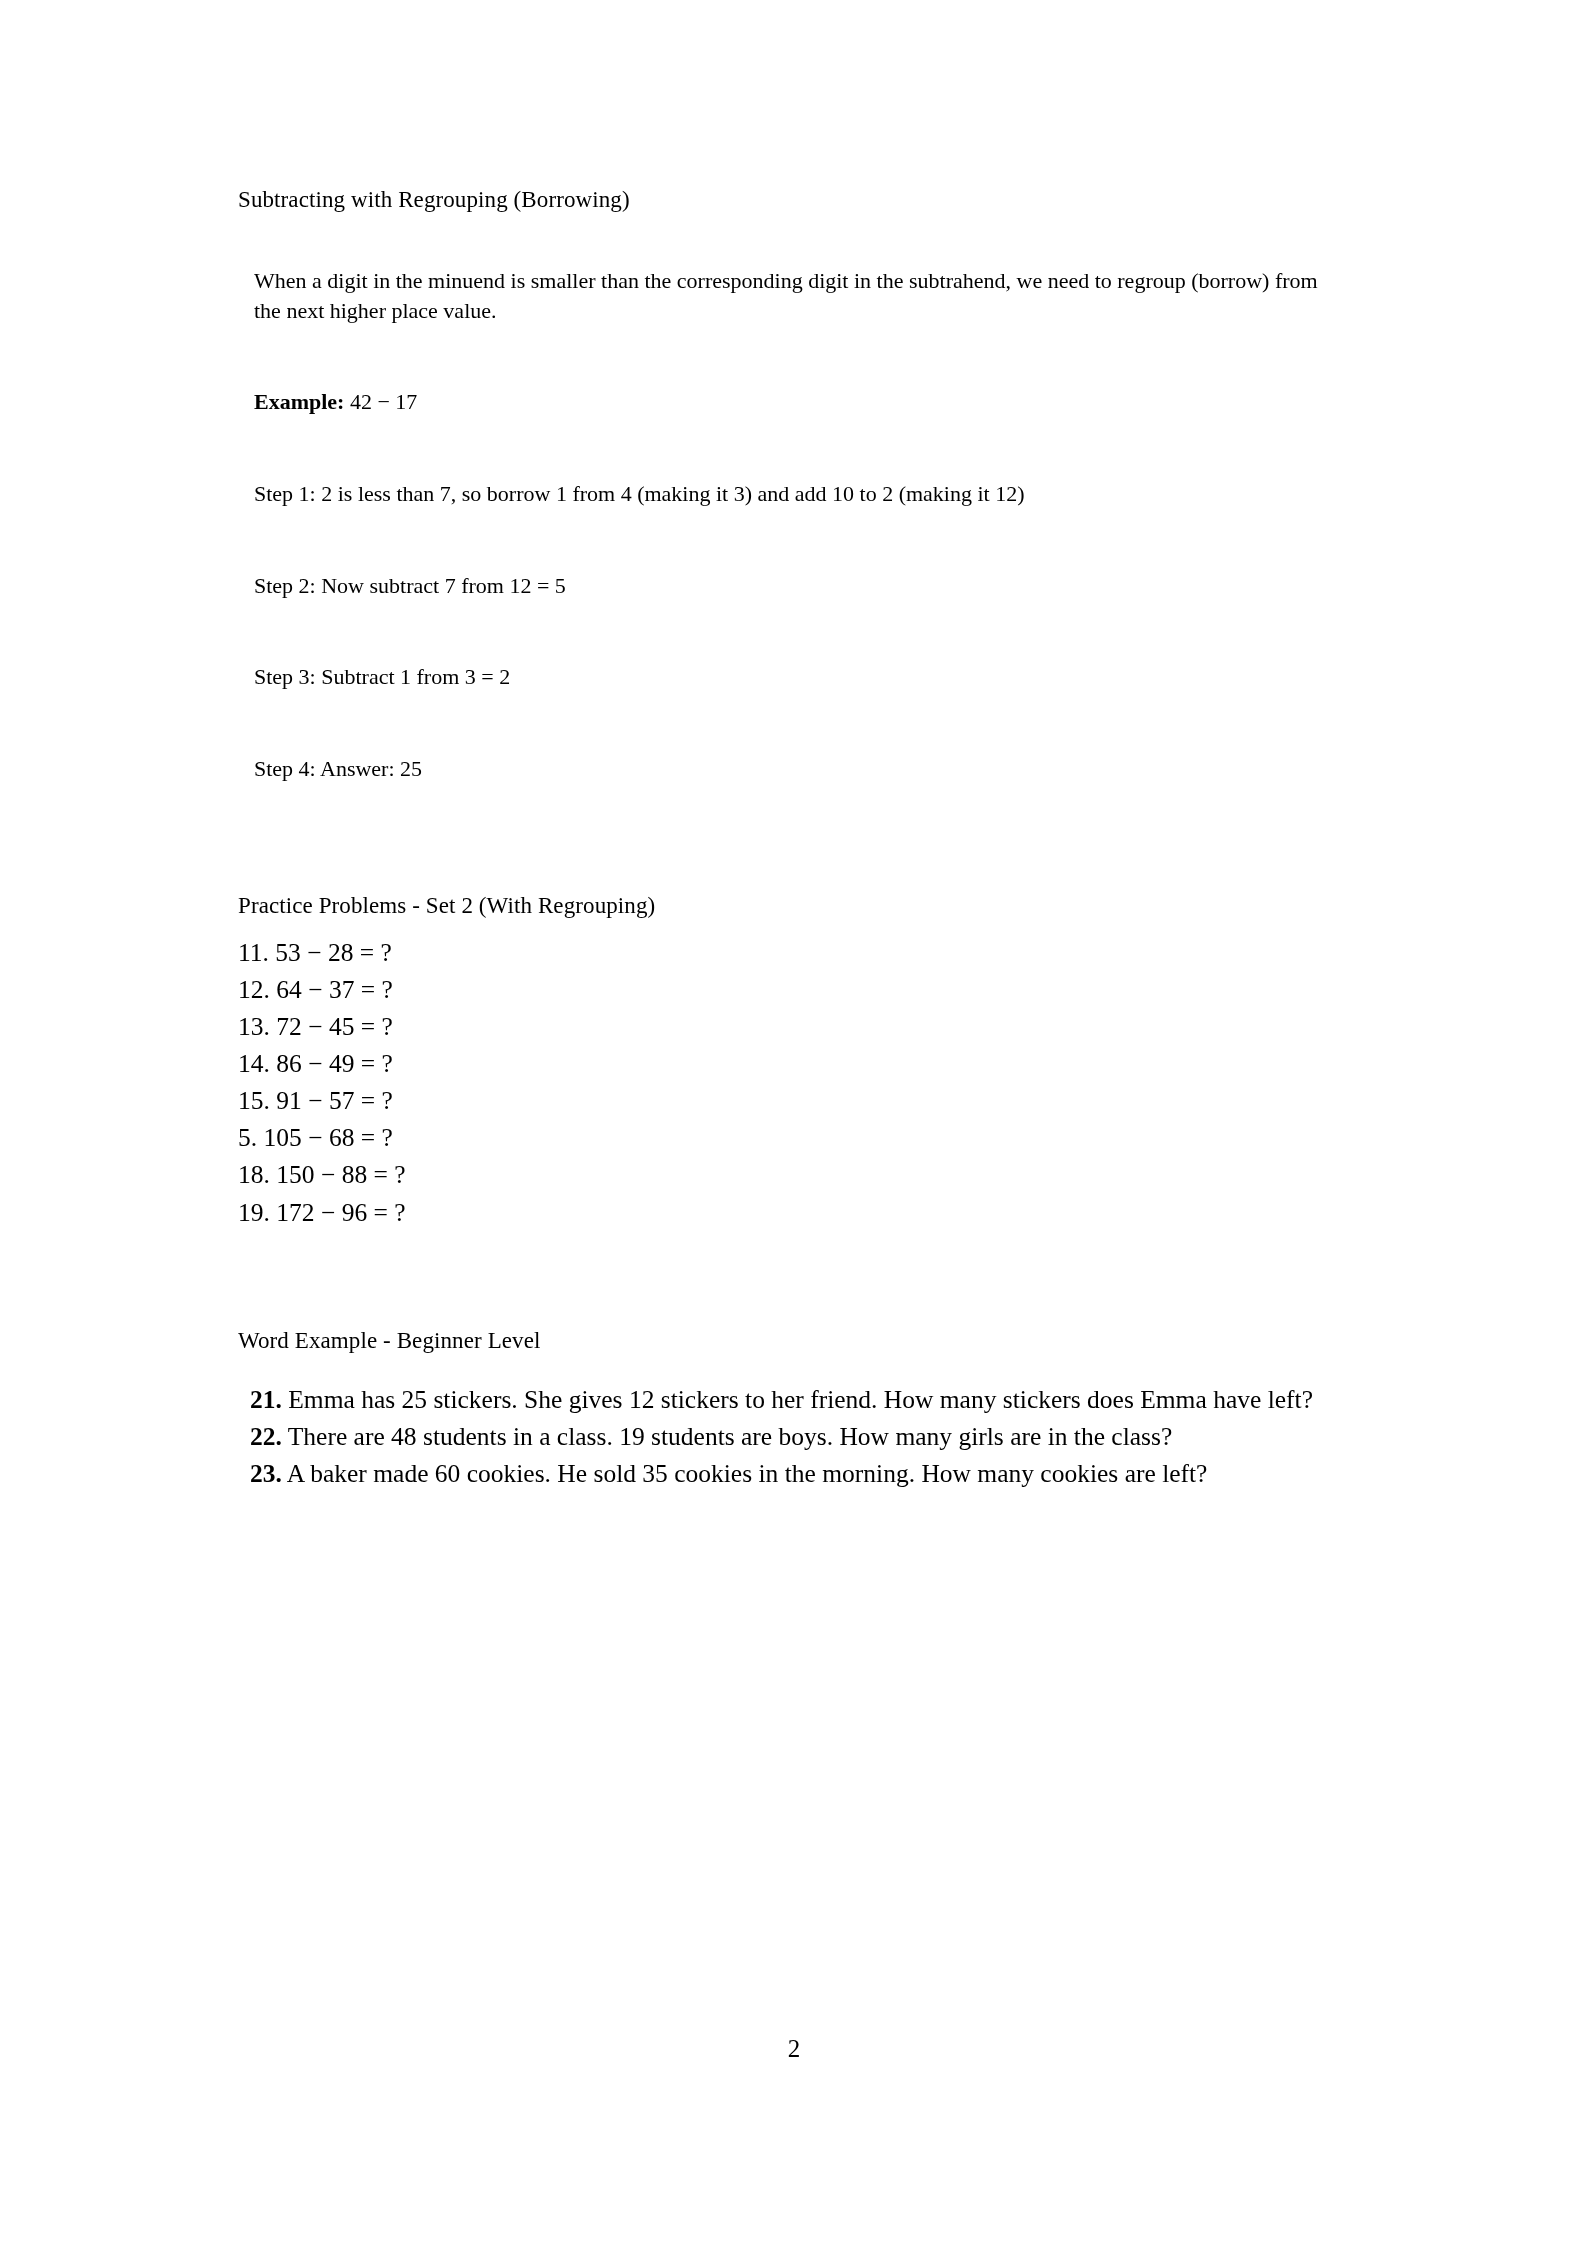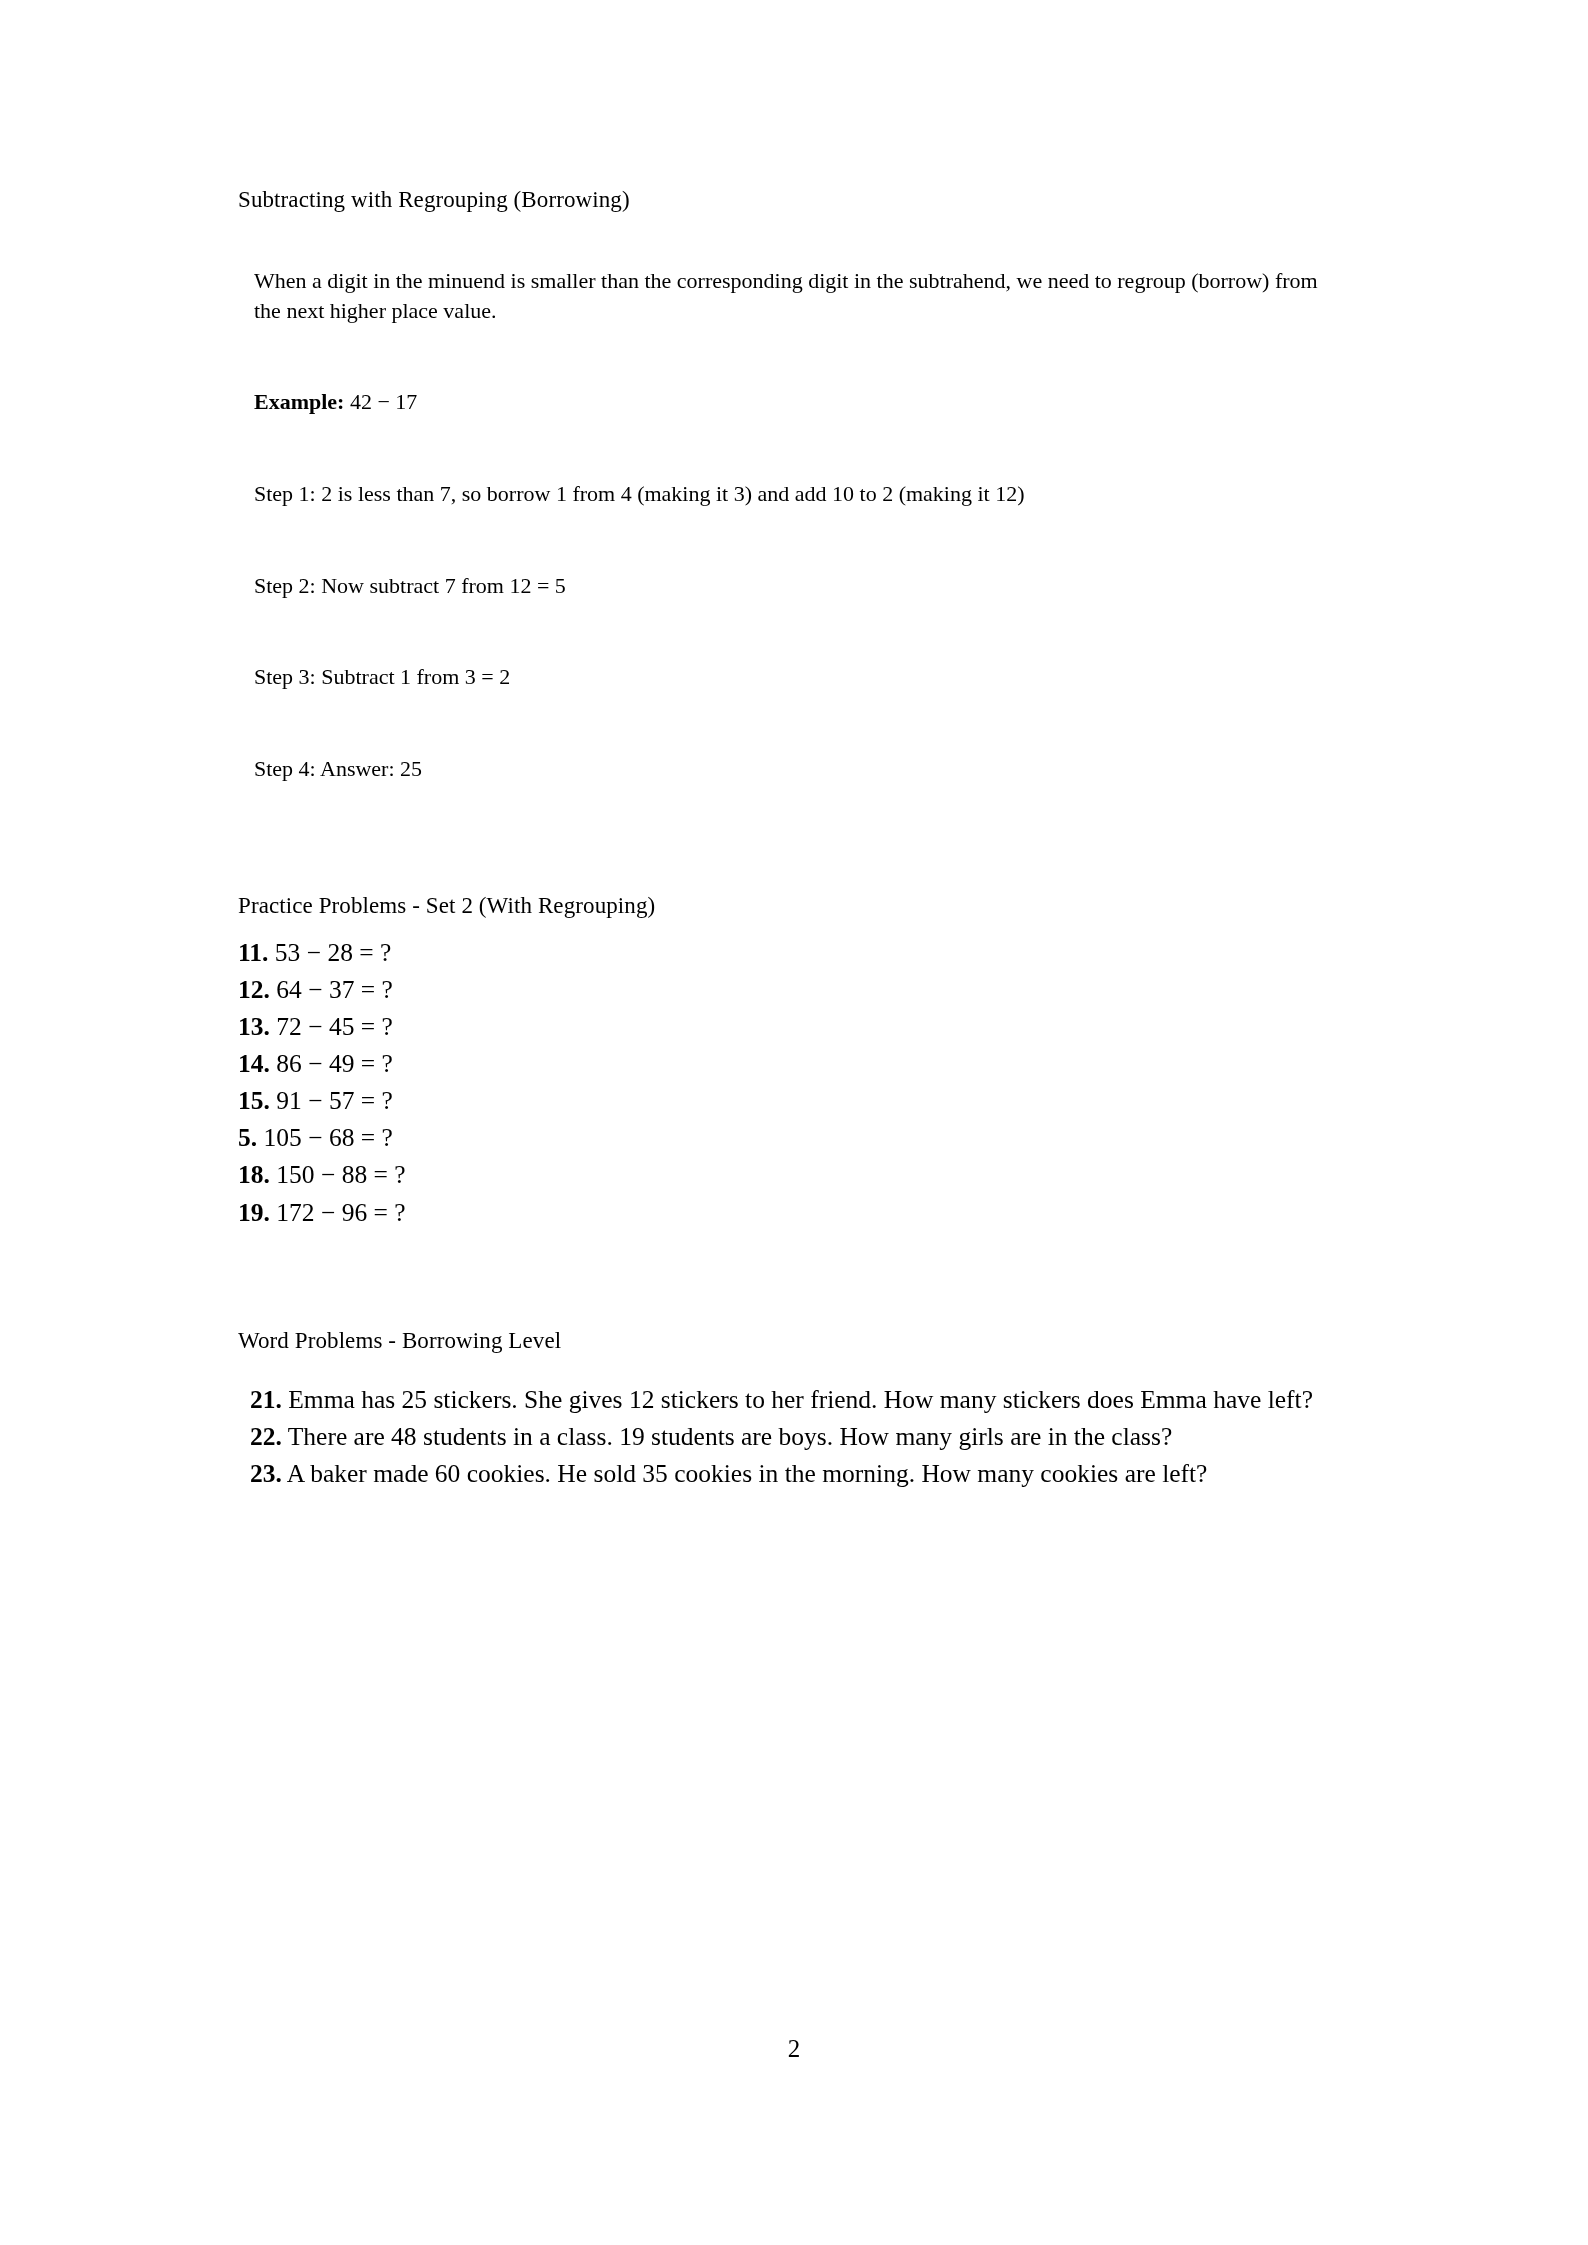--- a/index.html
+++ b/index.html
@@ -63,21 +63,21 @@
     list-style: none;
   }
   .problem-list li {
     font-size: 25.5px;
     line-height: 1.455;
     margin: 0;
     padding: 0;
     white-space: nowrap;
   }
   .problem-list li .num {
-    font-weight: bold;
+    font-weight: normal;
   }
 
   
   .word-list {
     margin: 12px;
     padding: 0;
     list-style: none;
   }
   .word-list li {
     font-size: 25.5px;
@@ -141,21 +141,21 @@
       <li><span class="num">13.</span><span> 72 − 45 = ?</span></li>
       <li><span class="num">14.</span><span> 86 − 49 = ?</span></li>
       <li><span class="num">15.</span><span> 91 − 57 = ?</span></li>
       <li><span class="num">5.</span><span> 105 − 68 = ?</span></li>
       <li><span class="num">18.</span><span> 150 − 88 = ?</span></li>
       <li><span class="num">19.</span><span> 172 − 96 = ?</span></li>
     </ul>
 
     <div class="section-gap-mid"></div>
 
-    <h1 class="section-title">Word Problems - Borrowing Level</h1>
+    <h1 class="section-title">Word Example - Beginner Level</h1>
     <div class="title-gap-later"></div>
 
     <ul class="word-list">
       <li><span class="num">21.</span><span> Emma has 25 stickers. She gives 12 stickers to her friend. How many stickers does Emma have left?</span></li>
       <li><span class="num">22.</span><span> There are 48 students in a class. 19 students are boys. How many girls are in the class?</span></li>
       <li><span class="num">23.</span><span> A baker made 60 cookies. He sold 35 cookies in the morning. How many cookies are left?</span></li>
     </ul>
 
   </div>
 

